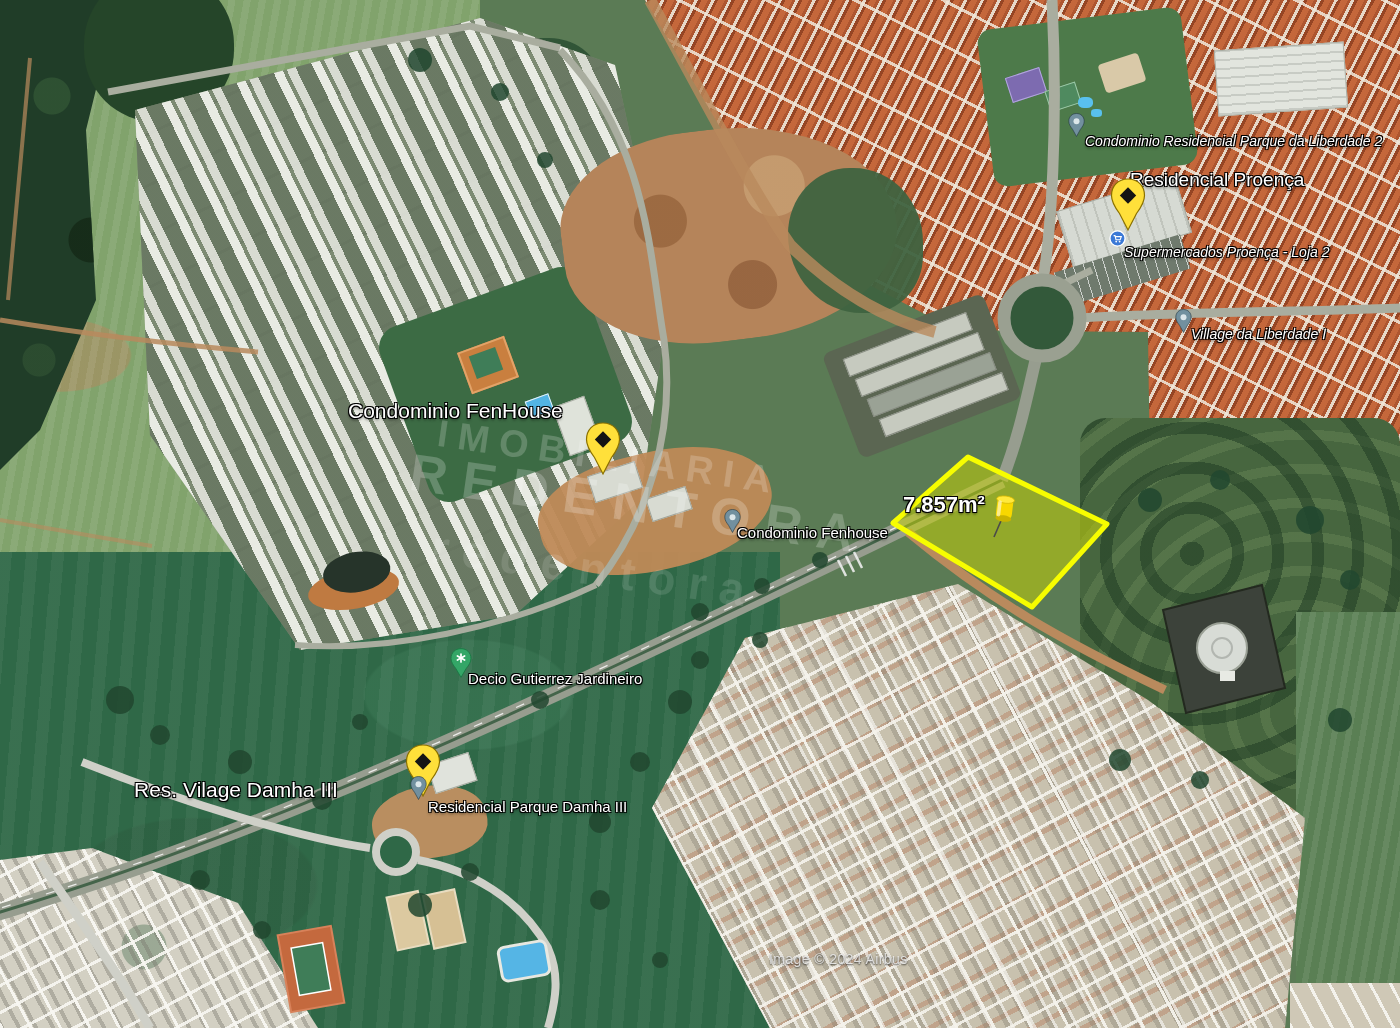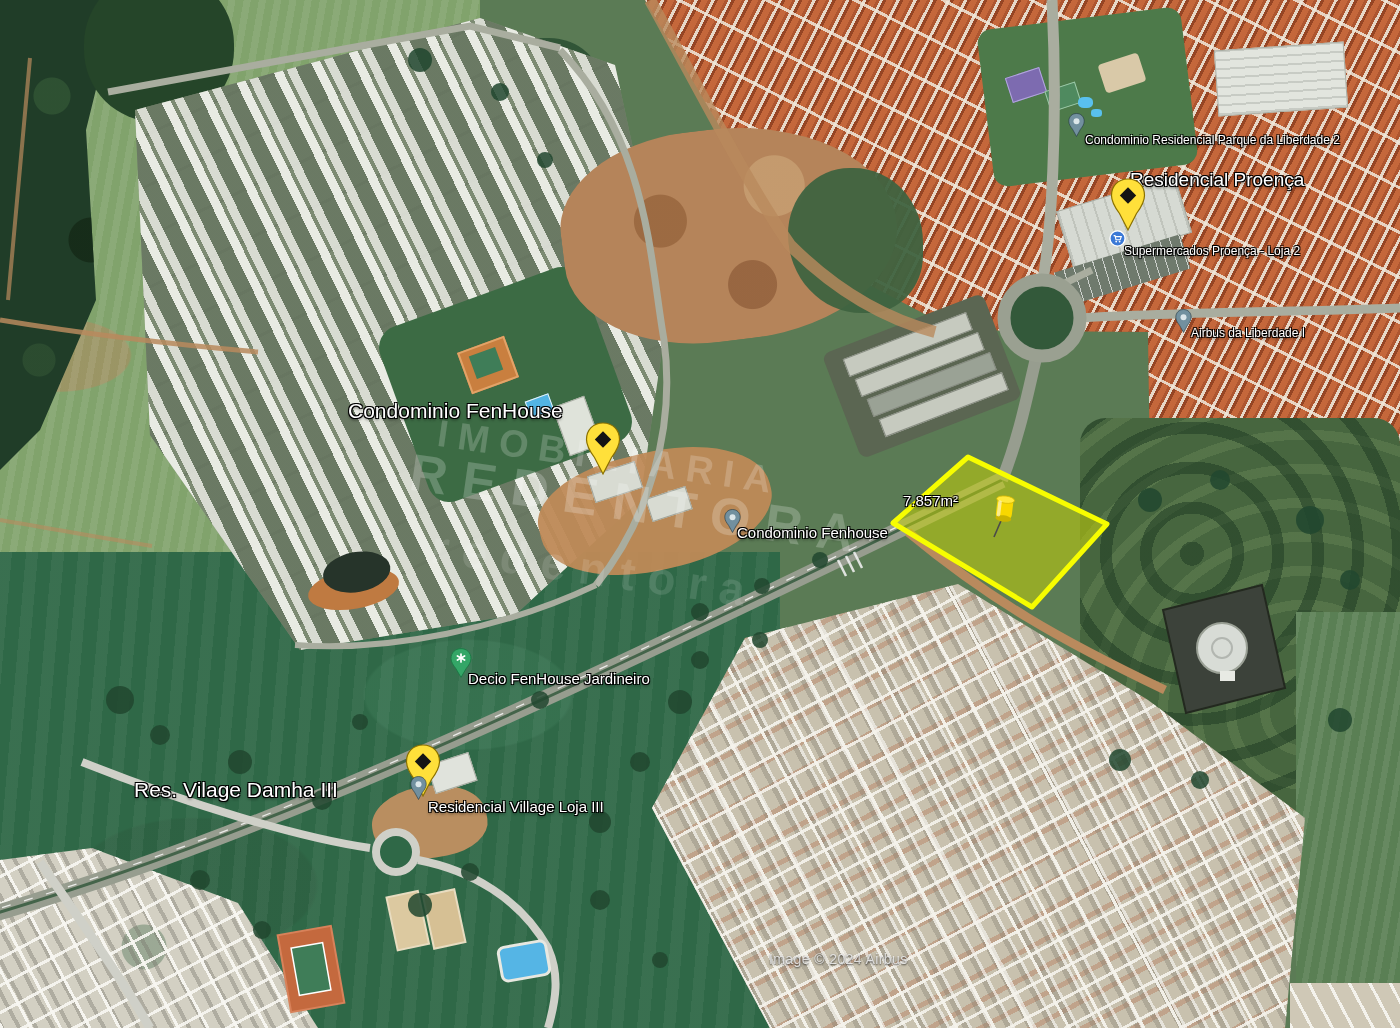--- a/index.html
+++ b/index.html
@@ -124,25 +124,25 @@
   #overlay{left:0;top:0;width:1400px;height:1028px;z-index:5;pointer-events:none;}
   
   .wm{position:absolute;z-index:6;color:rgba(255,255,255,0.20);font-weight:700;white-space:nowrap;
       transform:rotate(8deg);pointer-events:none;}
   .wm1{left:436px;top:436px;font-size:38px;letter-spacing:10px;}
   .wm2{left:408px;top:474px;font-size:52px;letter-spacing:15px;color:rgba(255,255,255,0.22);}
   .wm3{left:430px;top:542px;font-size:46px;letter-spacing:13px;color:rgba(255,255,255,0.12);}
   
   .lbl{position:absolute;z-index:7;color:#fff;white-space:nowrap;
     text-shadow:-1px -1px 0 #000,1px -1px 0 #000,-1px 1px 0 #000,1px 1px 0 #000,0 2px 3px rgba(0,0,0,.65);}
-  .lbl-area{font-size:15px;font-weight:400;}
+  .lbl-area{font-size:22px;font-weight:700;}
   .lbl-lg{font-size:21px;}
   .lbl-lg2{font-size:19px;}
   .lbl-md{font-size:15px;}
-  .lbl-sm{font-size:12px;}
+  .lbl-sm{font-size:14px;font-style:italic;}
   .attrib{position:absolute;z-index:7;color:rgba(238,238,238,0.85);font-size:14px;letter-spacing:.4px;
     text-shadow:0 1px 2px rgba(0,0,0,.8);white-space:nowrap;}
   
   .pin{position:absolute;z-index:8;cursor:pointer;}
 </style>
 </head>
 <body>
 
 <div id="map-root">
 
@@ -284,24 +284,24 @@
   <div class="wm wm1">IMOBILIARIA</div>
   <div class="wm wm2">REDENTORA</div>
   <div class="wm wm3">redentora</div>
 
   <div class="lbl lbl-lg" style="left:348px;top:399px;">Condominio FenHouse</div>
   <div class="lbl lbl-area" style="left:903px;top:492px;">7.857m²</div>
   <div class="lbl lbl-md" style="left:737px;top:524px;">Condominio Fenhouse</div>
   <div class="lbl lbl-lg2" style="left:1130px;top:169px;">Residencial Proença</div>
   <div class="lbl lbl-sm" style="left:1124px;top:244px;">Supermercados Proença - Loja 2</div>
   <div class="lbl lbl-sm" style="left:1085px;top:133px;">Condominio Residencial Parque da Liberdade 2</div>
-  <div class="lbl lbl-sm" style="left:1191px;top:326px;">Airbus da Liberdade I</div>
-  <div class="lbl lbl-md" style="left:468px;top:670px;">Decio FenHouse Jardineiro</div>
+  <div class="lbl lbl-sm" style="left:1191px;top:326px;">Village da Liberdade I</div>
+  <div class="lbl lbl-md" style="left:468px;top:670px;">Decio Gutierrez Jardineiro</div>
   <div class="lbl lbl-lg" style="left:134px;top:778px;">Res. Vilage Damha III</div>
-  <div class="lbl lbl-md" style="left:428px;top:798px;">Residencial Village Loja III</div>
+  <div class="lbl lbl-md" style="left:428px;top:798px;">Residencial Parque Damha III</div>
   <div class="attrib" style="left:729px;top:951px;padding-left:40px;">Image © 2024 Airbus</div>
 
   <div class="pin" style="left:585px;top:422px;">
     <svg width="36" height="54" viewBox="0 0 36 54">
       <path d="M18 1 C8.1 1 1.5 8 1.5 17.5 C1.5 24 5 29.5 9.5 35.5 L18 52 L26.5 35.5 C31 29.5 34.5 24 34.5 17.5 C34.5 8 27.9 1 18 1 Z" stroke-width="1.2" stroke="#8a7000" fill="#ffe03a"></path>
       <rect x="12.2" y="11.7" width="11.6" height="11.6" transform="rotate(45 18 17.5)" fill="#141414"></rect>
     </svg>
   </div>
   <div class="pin" style="left:1110px;top:178px;">
     <svg width="36" height="54" viewBox="0 0 36 54">

